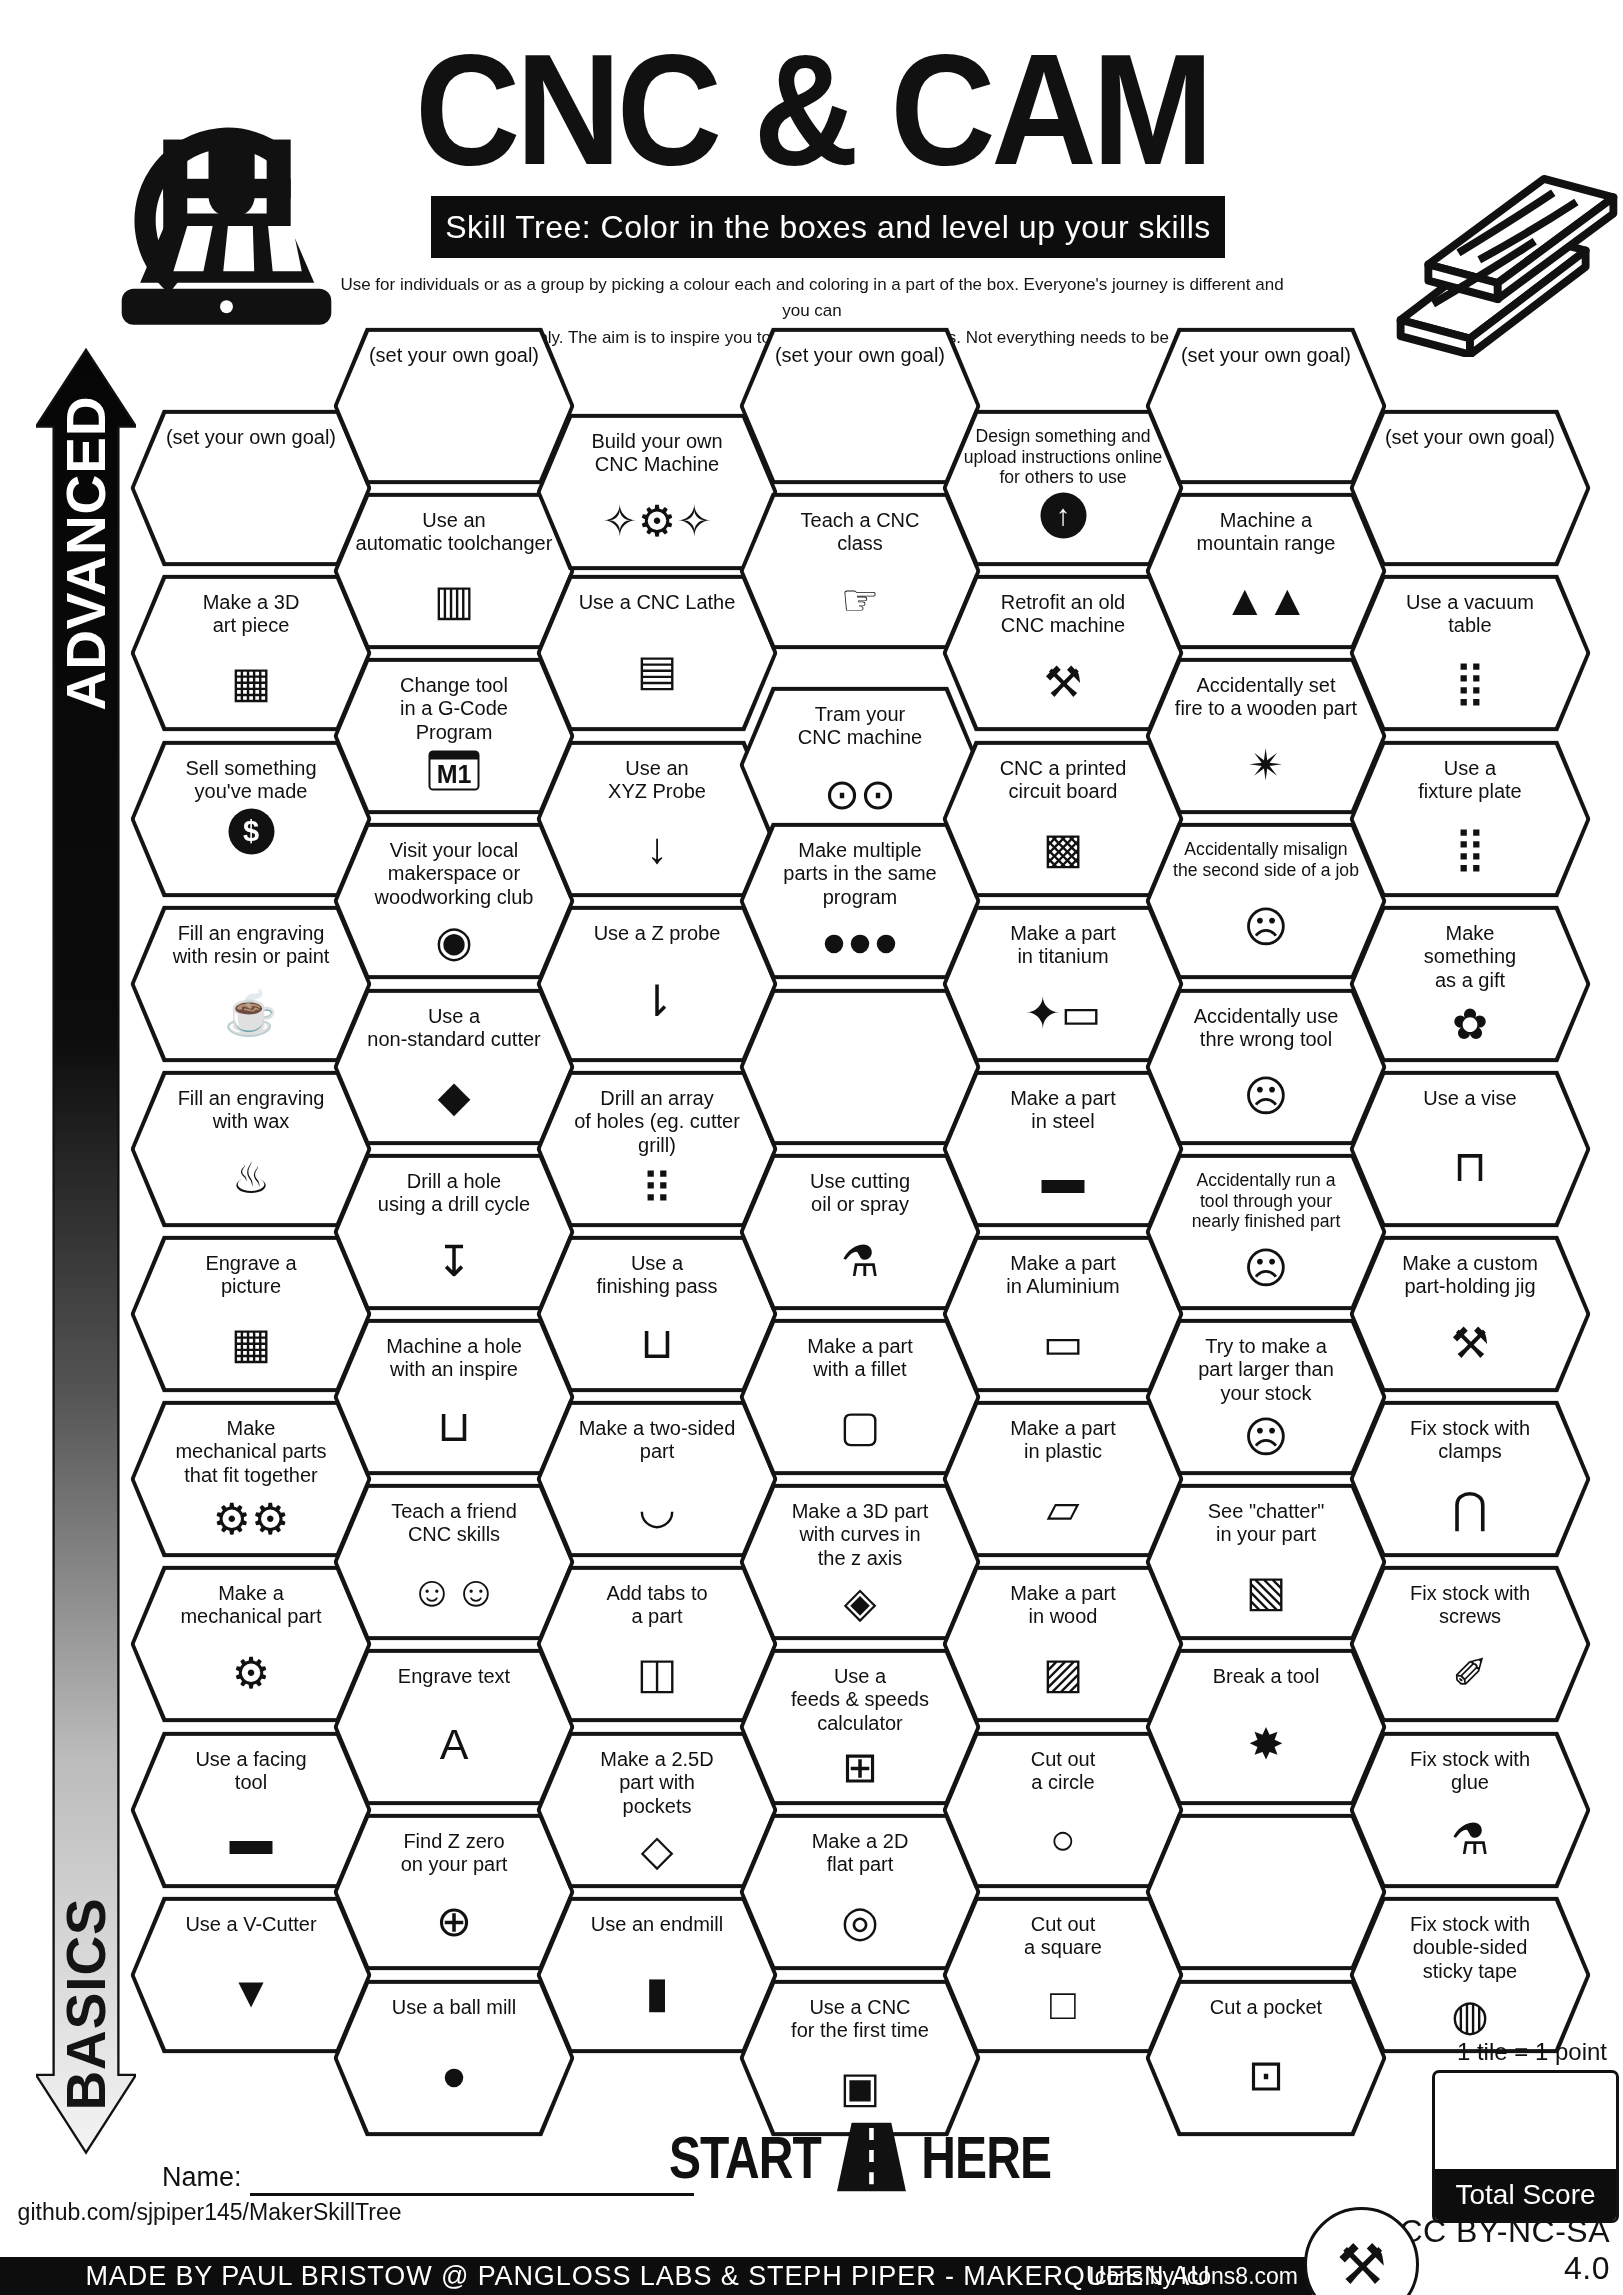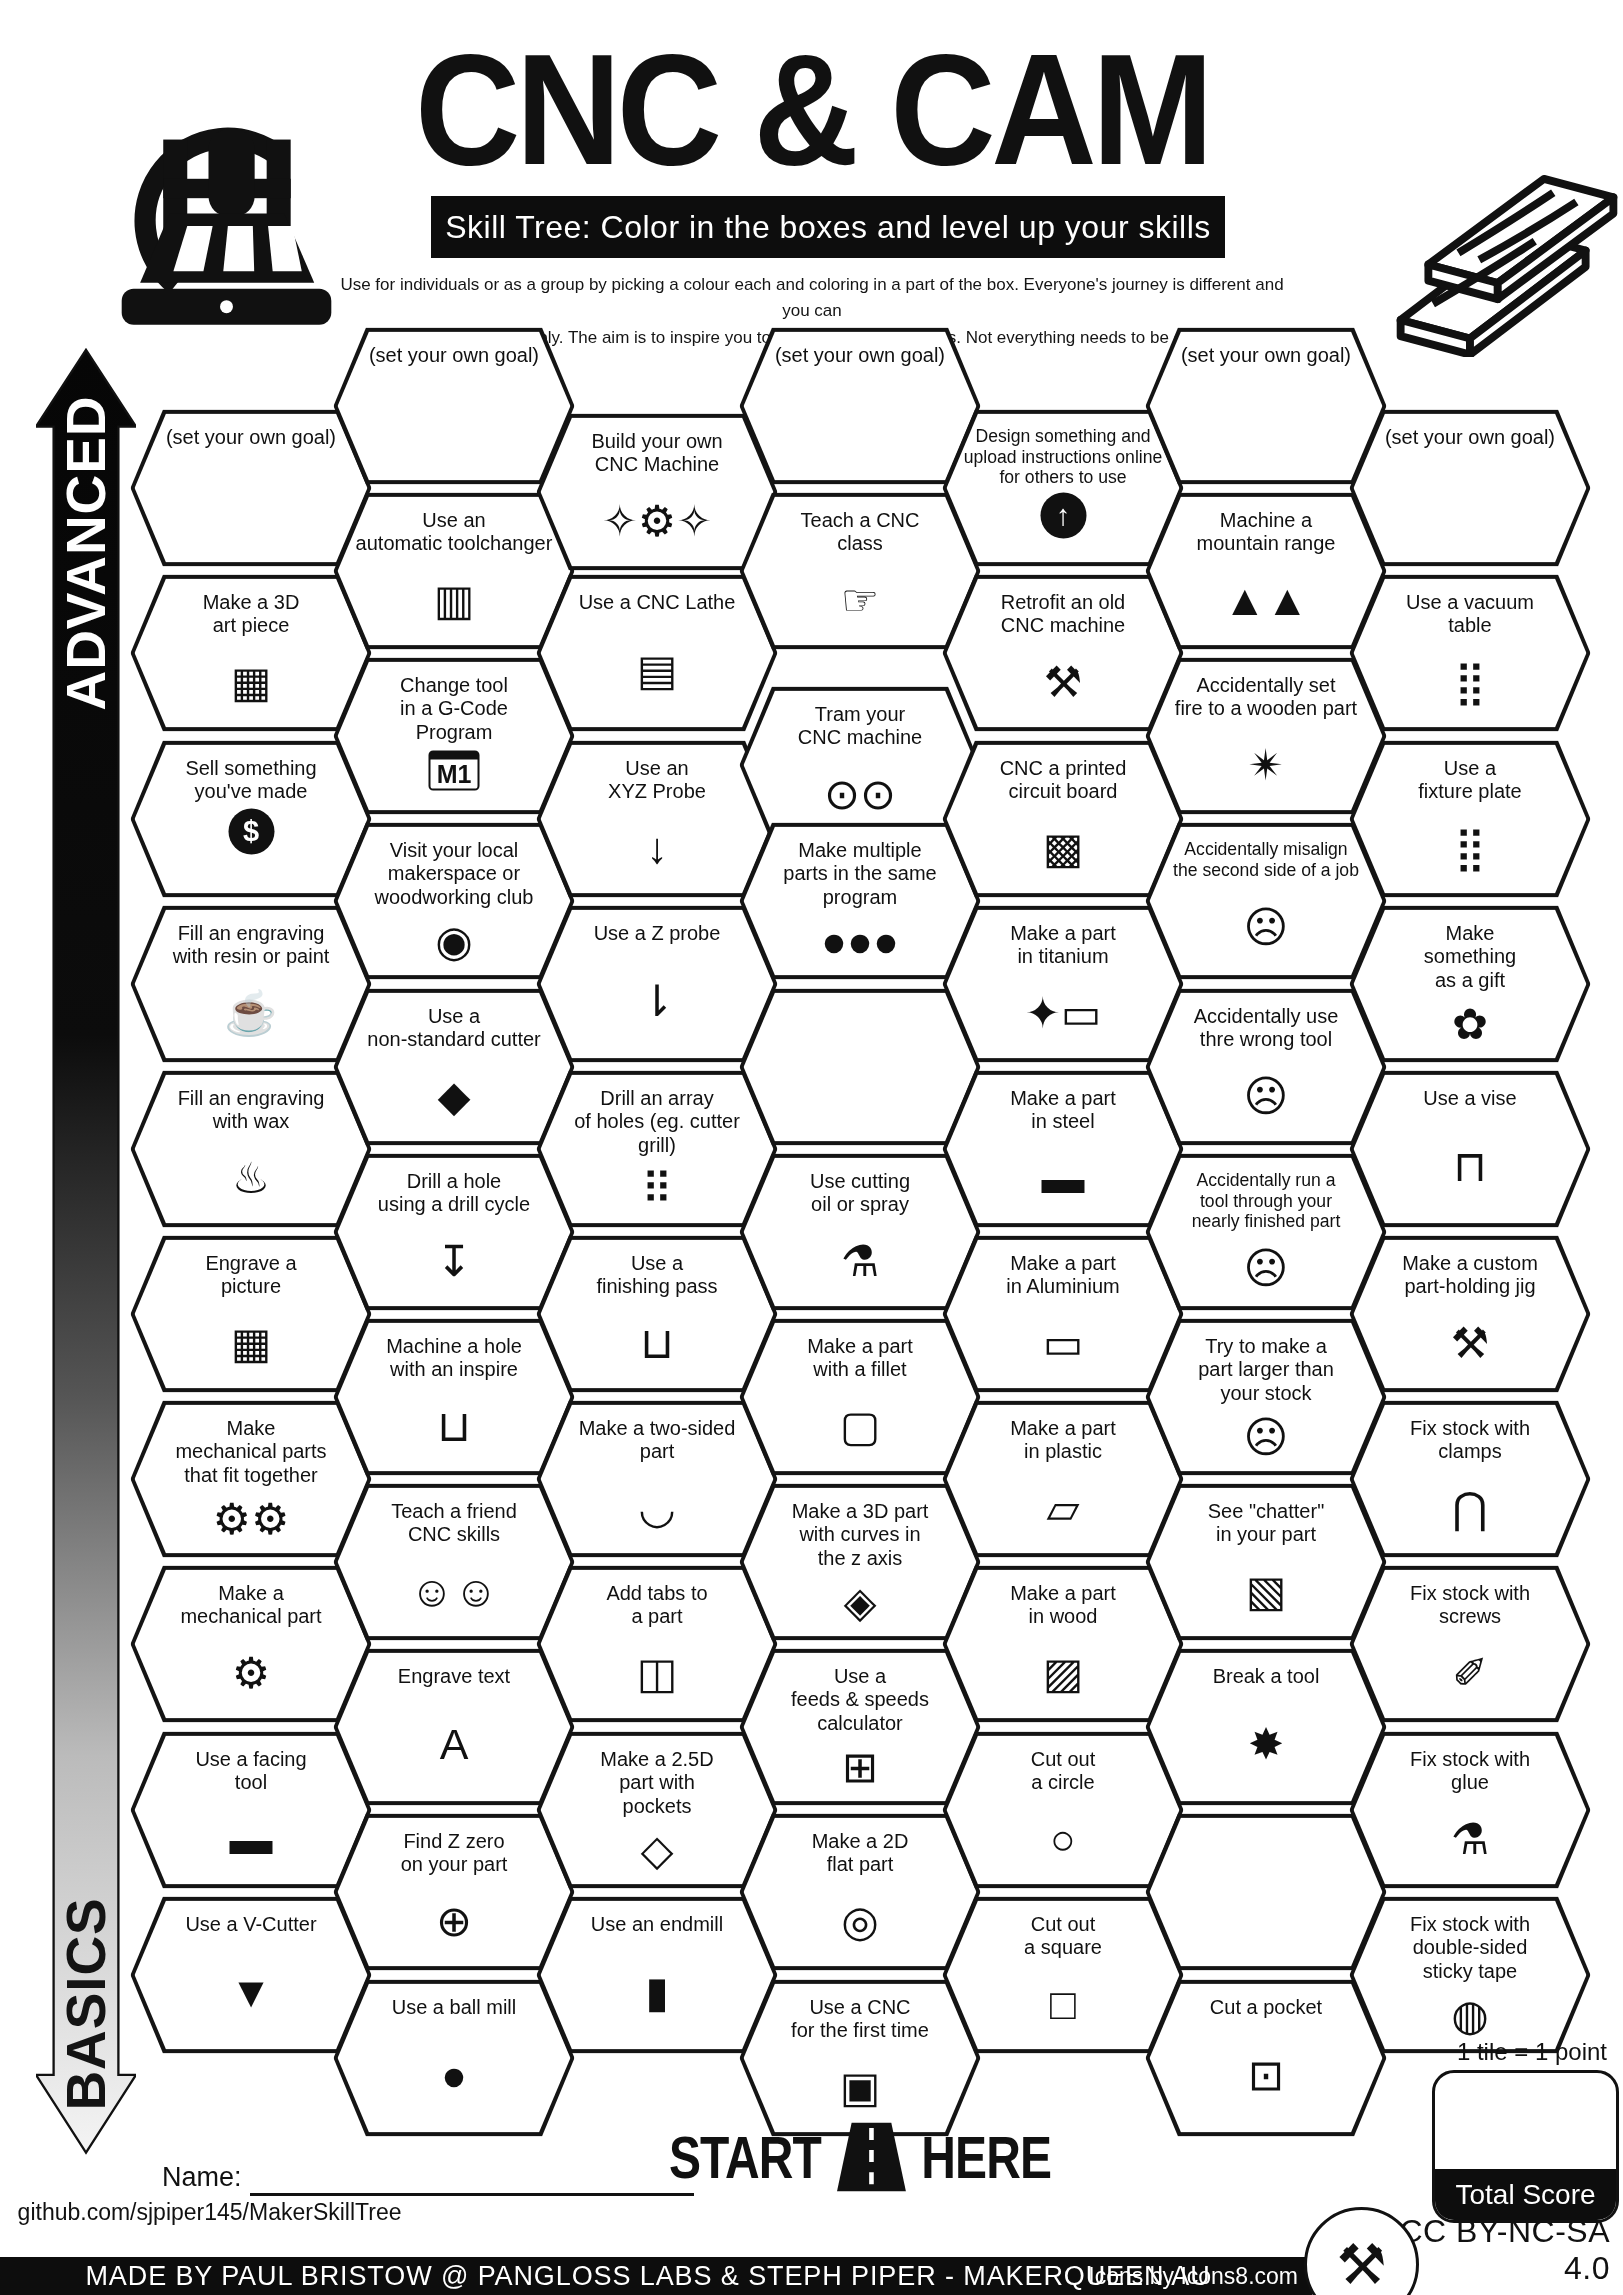--- a/index.html
+++ b/index.html
@@ -42,21 +42,21 @@
   
   #start-here{left:860px;top:2157px;transform:translate(-50%,-50%);display:flex;
               align-items:center;gap:15.7px;}
   .start-word{font-size:48px;font-weight:800;transform:scaleY(1.25);letter-spacing:-0.9px;}
 
   
   #name-label{left:162px;top:2162px;font-size:27px;}
   #name-line{left:250px;top:2193px;width:444px;height:3.2px;background:#111;}
   #repo-link{left:17.6px;top:2199px;font-size:23px;}
   #tile-note{left:1390px;top:2038px;width:217px;text-align:right;font-size:24px;}
-  #score-box{left:1432px;top:2070px;width:181px;height:147px;border:3.7px solid #111;border-radius:22px;
+  #score-box{left:1432px;top:2070px;width:181px;height:147px;border:3.7px solid #111;border-radius:7px;
              overflow:hidden;display:flex;flex-direction:column;background:#fff;}
   #score-box .score-space{flex:1;}
   #score-box .score-bar{height:51px;background:#0d0d0d;color:#fff;display:flex;align-items:center;
              justify-content:center;font-size:28px;}
   #license{left:1379px;top:2213px;width:231px;text-align:right;font-size:32px;letter-spacing:0.5px;}
   #footer-bar{left:0;top:2257px;width:1312px;height:38px;background:#0d0d0d;display:flex;
               align-items:center;}
   #credit{position:absolute;left:0;width:1296px;text-align:center;color:#fff;font-size:27px;
           letter-spacing:0.9px;}
   #icons-credit{position:absolute;right:14px;color:#fff;font-size:23px;}

